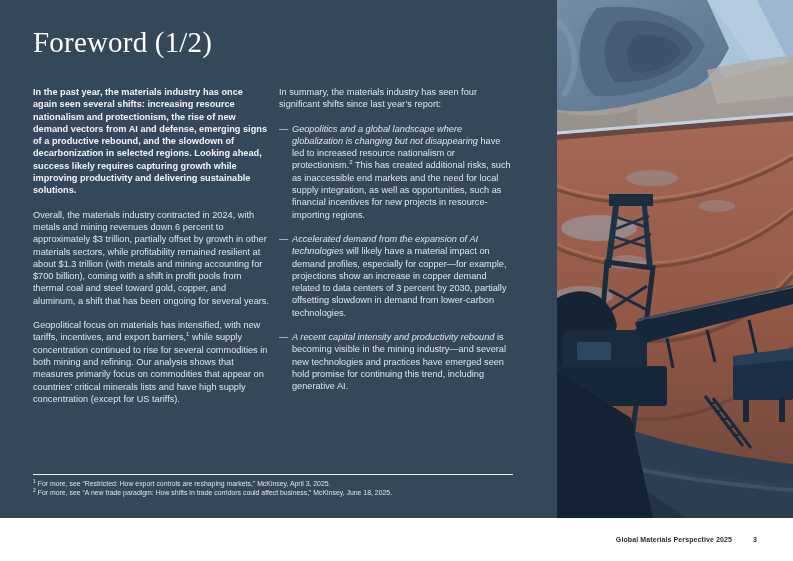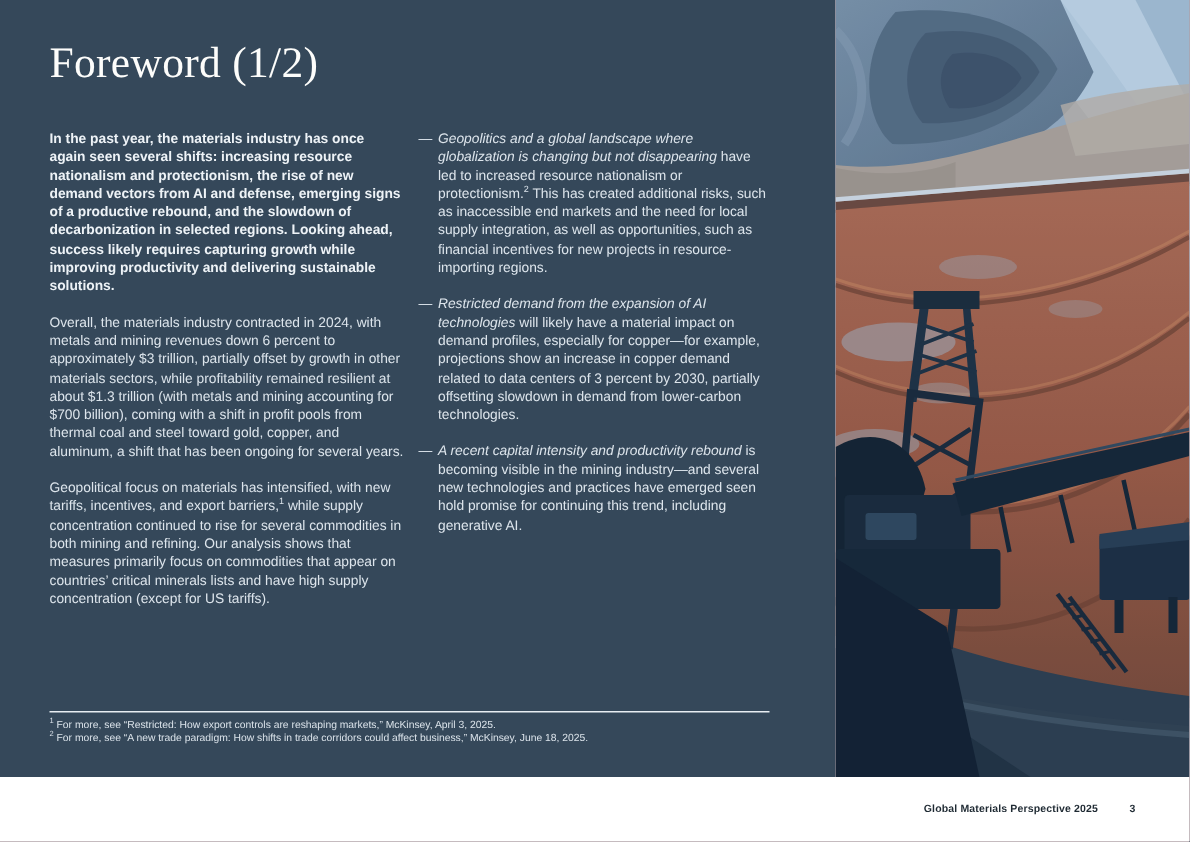--- a/index.html
+++ b/index.html
@@ -1,18 +1,18 @@
 <!DOCTYPE html>
 <html><head>
 <meta charset="utf-8">
 <style>
   * { margin:0; padding:0; box-sizing:border-box; }
   html,body { width:793px; height:561px; }
   body { font-family:"Liberation Sans", sans-serif; background:#ffffff; overflow:hidden; }
-  .page { position:relative; width:793px; height:561px; background:#fca5a5; }
+  .page { position:relative; width:793px; height:561px; background:#f97316; }
 
   
   .panel {
     position:absolute; left:0; top:0; width:557px; height:518px;
     background:#35485a; color:#e3eaf0;
     padding:26px 38px 0 33px;
   }
   .page-title {
     font-family:"Liberation Serif", serif;
     font-weight:normal; font-size:29px; color:#fdfdfb;
@@ -62,29 +62,30 @@
     <h1 class="page-title">Foreword (1/2)</h1>
 
     <div class="cols">
       <div class="col">
         <p class="lead">In the past year, the materials industry has once again seen several shifts: increasing resource nationalism and protectionism, the rise of new demand vectors from AI and defense, emerging signs of a productive rebound, and the slowdown of decarbonization in selected regions. Looking ahead, success likely requires capturing growth while improving productivity and delivering sustainable solutions.</p>
         <p>Overall, the materials industry contracted in 2024, with metals and mining revenues down 6 percent to approximately $3 trillion, partially offset by growth in other materials sectors, while profitability remained resilient at about $1.3 trillion (with metals and mining accounting for $700 billion), coming with a shift in profit pools from thermal coal and steel toward gold, copper, and aluminum, a shift that has been ongoing for several years.</p>
         <p><span>Geopolitical focus on materials has intensified, with new tariffs, incentives, and export barriers,</span><sup class="fnref">1</sup><span> while supply concentration continued to rise for several commodities in both mining and refining. Our analysis shows that measures primarily focus on commodities that appear on countries’ critical minerals lists and have high supply concentration (except for US tariffs).</span></p>
       </div>
 
       <div class="col">
+        <p>In summary, the materials industry has seen four significant shifts since last year’s report:</p>
 
         <div class="bullet">
           <span class="marker">—</span>
           <span class="btext"><em>Geopolitics and a global landscape where globalization is changing but not disappearing</em><span> have led to increased resource nationalism or protectionism.</span><sup class="fnref">2</sup><span> This has created additional risks, such as inaccessible end markets and the need for local supply integration, as well as opportunities, such as financial incentives for new projects in resource-importing regions.</span></span>
         </div>
 
         <div class="bullet">
           <span class="marker">—</span>
-          <span class="btext"><em>Restricted demand from the expansion of AI technologies</em><span> will likely have a material impact on demand profiles, especially for copper—for example, projections show an increase in copper demand related to data centers of 3 percent by 2030, partially offsetting slowdown in demand from lower-carbon technologies.</span></span>
+          <span class="btext"><em>Accelerated demand from the expansion of AI technologies</em><span> will likely have a material impact on demand profiles, especially for copper—for example, projections show an increase in copper demand related to data centers of 3 percent by 2030, partially offsetting slowdown in demand from lower-carbon technologies.</span></span>
         </div>
 
         <div class="bullet">
           <span class="marker">—</span>
           <span class="btext"><em>A recent capital intensity and productivity rebound</em><span> is becoming visible in the mining industry—and several new technologies and practices have emerged seen hold promise for continuing this trend, including generative AI.</span></span>
         </div>
       </div>
     </div>
 
     <div class="footnotes">

